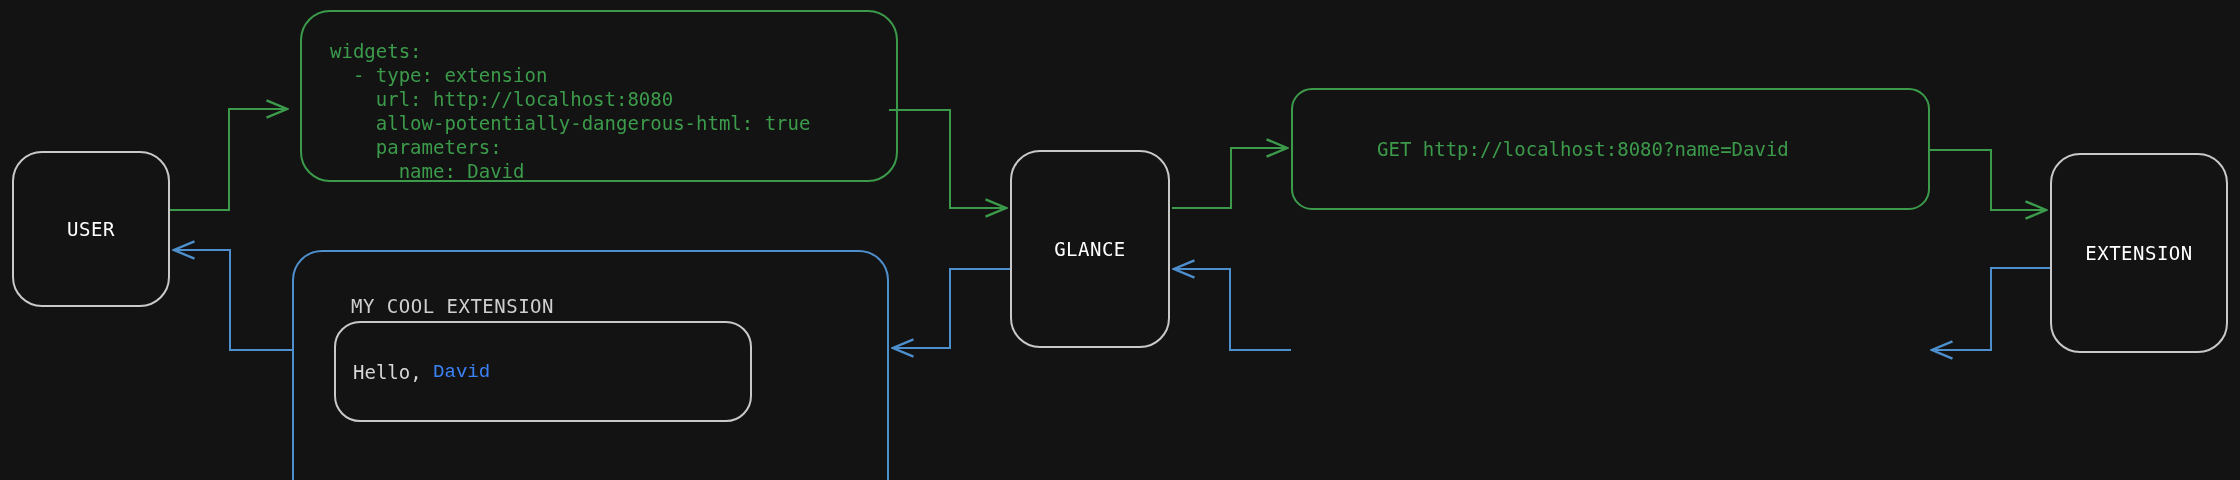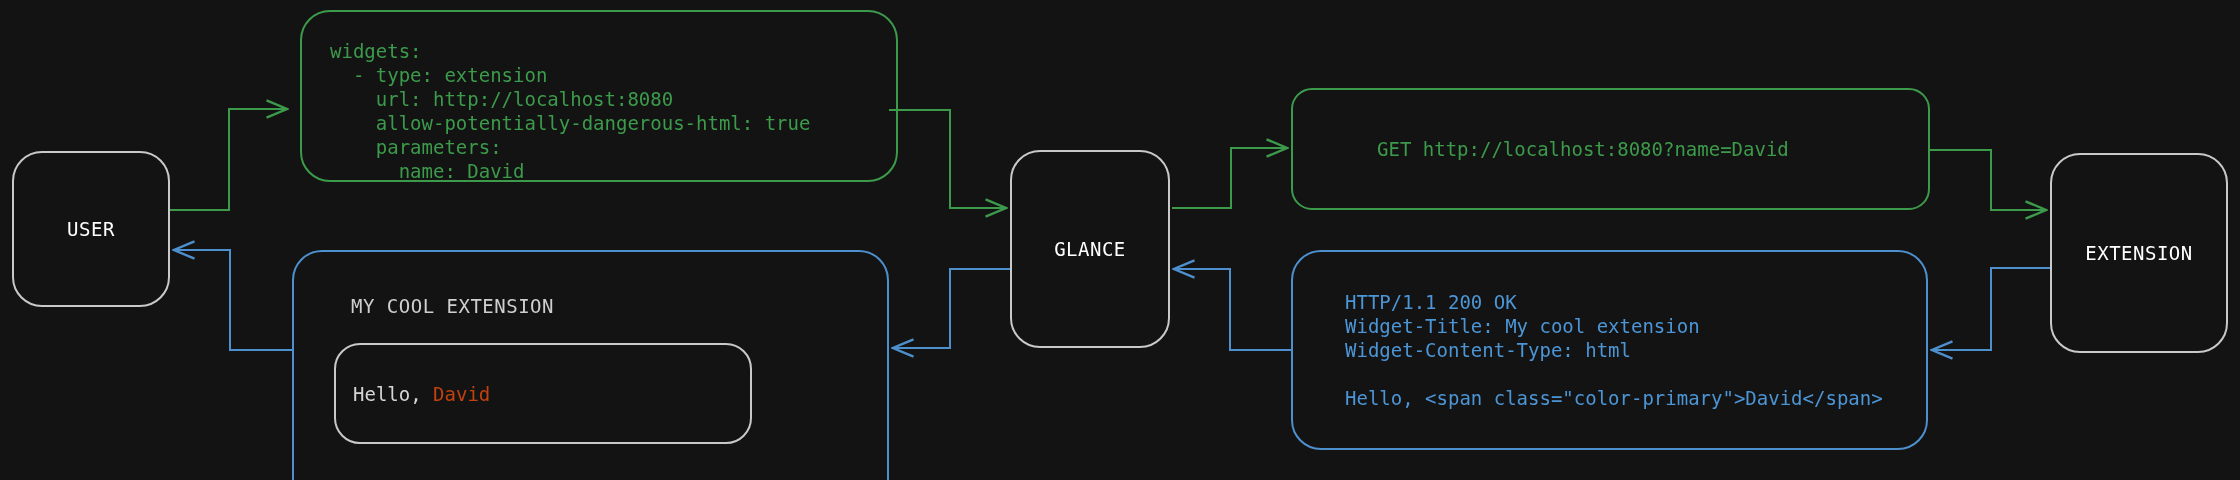--- a/index.html
+++ b/index.html
@@ -79,32 +79,32 @@
   .widget-title {
     position: absolute;
     left: 57px; top: 43px;
     font-size: 19px;
     letter-spacing: 0.5px;
     color: #cfcfcf;
     white-space: pre;
   }
   .greeting-box {
     position: absolute;
-    left: 40px; top: 91px;
+    left: 40px; top: 69px;
     width: 418px; height: 101px;
     border: 2px solid #c9c9c9;
     border-radius: 26px;
     box-sizing: border-box;
     display: flex;
     align-items: center;
     padding-left: 17px;
     white-space: pre;
     font-size: 19px;
   }
-  .greeting-name { color: #c2410c; }
+  .greeting-name { color: #3b82f6; font-family: Liberation Mono, monospace; }
 </style>
 </head>
 <body>
 
 <div class="canvas">
 
   <svg class="connectors" viewBox="0 0 2240 480" xmlns="http://www.w3.org/2000/svg">
     <defs>
       <marker id="arrow-green" viewBox="0 0 24 24" refX="21" refY="12" markerWidth="26" markerHeight="26" markerUnits="userSpaceOnUse" orient="auto">
         <path d="M3 4 L22 12 L3 20" fill="none" stroke="#3c9b4b" stroke-width="2.2"></path>
@@ -143,27 +143,20 @@
     url: http://localhost:8080
     allow-potentially-dangerous-html: true
     parameters:
       name: David</div>
   </div>
 
   <div class="msg-box green-box request-box">
     <div class="code-text green-text">GET http://localhost:8080?name=David</div>
   </div>
 
-  <div class="msg-box blue-box response-box">
-    <div class="code-text blue-text">HTTP/1.1 200 OK
-Widget-Title: My cool extension
-Widget-Content-Type: html
-
-Hello, &lt;span class="color-primary"&gt;David&lt;/span&gt;</div>
-  </div>
 
   <div class="msg-box blue-box widget-box">
     <div class="widget-title">MY COOL EXTENSION</div>
     <div class="greeting-box">
       <span class="gray-text">Hello, </span><span class="greeting-name">David</span>
     </div>
   </div>
 
 </div>
 

